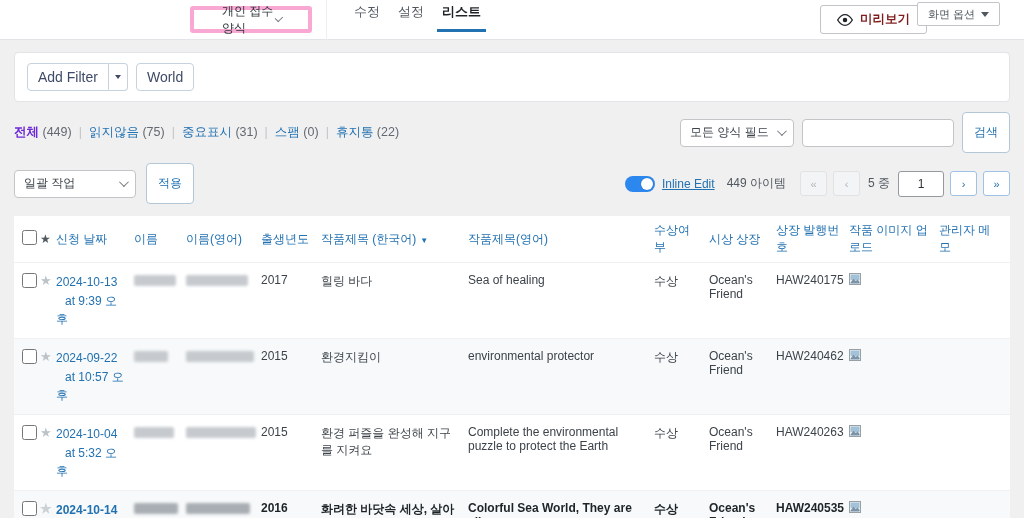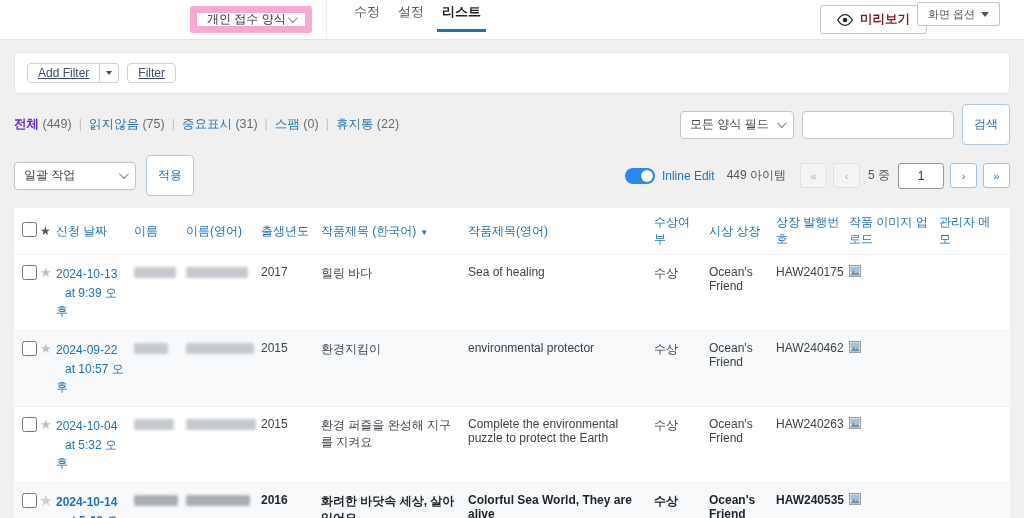--- a/index.html
+++ b/index.html
@@ -1,41 +1,41 @@
 <!DOCTYPE html>
 <html><head>
 <meta charset="utf-8">
 <style>
   * { margin:0; padding:0; box-sizing:border-box; }
   html,body { width:1024px; height:518px; overflow:hidden; }
   body { font-family:"Liberation Sans", sans-serif; background:#f0f0f1; color:#3c434a; font-size:12px; }
 
   
   .topbar { height:40px; background:#fff; border-bottom:1px solid #e2e4e7; display:flex; align-items:center; position:relative; }
-  .form-select { margin-left:190px; width:122px; height:27px; border:7px solid #f9a8d4; border-radius:3px; background:#fff;
-                 display:flex; align-items:center; justify-content:space-between; padding:0 10px; cursor:pointer; color:#2c3338; }
+  .form-select { margin-left:190px; width:122px; height:27px; border:4px solid #f9a8d4; border-radius:3px; background:#fff;
+                 display:flex; align-items:center; justify-content:space-between; padding:0 28px; cursor:pointer; color:#2c3338; }
   .chev { width:7px; height:7px; border-right:1.6px solid #787c82; border-bottom:1.6px solid #787c82; transform:rotate(45deg) translateY(-2px); }
   .vdiv { width:1px; height:40px; background:#eceef0; margin-left:14px; }
   .tabs { display:flex; height:56px; margin-left:18px; }
   .tab { height:40px; display:flex; align-items:center; padding:0 9px; font-size:13px; color:#50575e; cursor:pointer; position:relative; }
   .tab.active { color:#1d2327; font-weight:700; }
   .tab.active::after { content:""; position:absolute; left:4px; right:4px; bottom:0; height:3px; background:#2271b1; }
   .preview-btn { margin-left:330px; height:29px; padding:0 16px; background:#fff; border:1px solid #c3c4c7; border-radius:3px;
                  display:flex; align-items:center; gap:7px; font-size:12.5px; color:#7f1d1d; font-weight:600; cursor:pointer; font-family:inherit; }
   .screen-opts { position:absolute; right:24px; top:2px; height:24px; padding:0 10px; background:#fff; border:1px solid #c3c4c7; border-radius:2px;
                  display:flex; align-items:center; gap:6px; font-size:11px; color:#50575e; cursor:pointer; font-family:inherit; }
   .caret-down { width:0; height:0; border-left:4px solid transparent; border-right:4px solid transparent; border-top:5px solid #50575e; }
 
   
   .content { padding:12px 14px 0 14px; }
 
   .filter-box { background:#fff; border:1px solid #e2e4e7; border-radius:4px; padding:10px 12px; display:flex; align-items:center; gap:8px; }
   .split { display:inline-flex; }
-  .fbtn { height:20px; background:#fff; border:1px solid #c6d2dd; color:#3f4b66; font-size:12px; padding:0 10px;
-          border-radius:4px; cursor:pointer; display:inline-flex; align-items:center; font-family:inherit;text-decoration:underline; }
+  .fbtn { height:28px; background:#fff; border:1px solid #c6d2dd; color:#3f4b66; font-size:14px; padding:0 10px;
+          border-radius:4px; cursor:pointer; display:inline-flex; align-items:center; font-family:inherit; }
   .split .fbtn:first-child { border-top-right-radius:0; border-bottom-right-radius:0; }
   .split .split-caret { border-left:none; border-top-left-radius:0; border-bottom-left-radius:0; padding:0 6px; }
   .split .split-caret .caret-down { border-top-color:#3f4b66; border-left-width:3.5px; border-right-width:3.5px; border-top-width:4.5px; }
 
   .row2 { display:flex; align-items:center; justify-content:space-between; margin-top:10px; }
   .status-links { font-size:12.5px; white-space:nowrap; }
   .slink { text-decoration:none; cursor:pointer; }
   .slink:not(:last-child)::after { content:"|"; color:#c3c4c7; margin:0 7px; font-weight:400; }
   .sl-label { color:#2271b1; }
   .slink.current .sl-label { color:#6d28d9; font-weight:700; }
@@ -48,21 +48,21 @@
   .search-input { width:152px; height:28px; border:1px solid #c3c4c7; border-radius:4px; background:#fff; padding:0 8px; font-family:inherit; font-size:12px; }
   .btn-blue { height:41px; padding:0 11px; background:#fff; border:1px solid #b4c7d6; border-radius:4px; color:#2271b1;
               font-size:12px; cursor:pointer; font-family:inherit; }
 
   .row3 { display:flex; align-items:center; justify-content:space-between; margin-top:10px; margin-bottom:12px; }
   .bulk-left { display:flex; align-items:center; gap:10px; }
   .sel-bulk { width:122px; }
   .list-ctrls { display:flex; align-items:center; }
   .toggle { width:30px; height:16px; border-radius:9px; background:#2c87ee; position:relative; cursor:pointer; }
   .toggle .knob { position:absolute; right:2px; top:2px; width:12px; height:12px; border-radius:50%; background:#fff; box-shadow:0 0 1px rgba(0,0,0,.4); }
-  .toggle-label { color:#2271b1; margin-left:7px; cursor:pointer; }
+  .toggle-label { color:#2271b1; margin-left:7px; cursor:pointer;text-decoration:underline; }
   .item-count { color:#50575e; margin-left:12px; margin-right:14px; }
   .pager { display:flex; align-items:center; gap:6px; }
   .pg { min-width:27px; height:25px; border-radius:3px; font-size:11px; cursor:pointer; font-family:inherit;
         background:#fff; border:1px solid #9ec2e6; color:#2271b1; }
   .pg.disabled { background:#f3f4f5; border-color:#e0e2e4; color:#b0b5b9; cursor:default; }
   .pg-of { color:#50575e; margin:0 2px; }
   .pg-input { width:46px; height:26px; border:1px solid #94999e; border-radius:3px; text-align:center; font-family:inherit; font-size:12px; color:#2c3338; }
 
   
   .grid-wrap { background:#fff; }
@@ -118,21 +118,21 @@
 
   <main class="content">
 
     <section class="filter-box">
       <span class="split">
         <button class="fbtn">Add Filter</button>
         <button class="fbtn split-caret">
           <i class="caret-down"></i>
         </button>
       </span>
-      <button class="fbtn">Filter</button>
+      <button class="fbtn">World</button>
     </section>
 
     <section class="row2">
       <div class="status-links">
         <a class="slink current"><span class="sl-label">전체</span> <span class="sl-count">(449)</span></a><a class="slink"><span class="sl-label">읽지않음</span> <span class="sl-count">(75)</span></a><a class="slink"><span class="sl-label">중요표시</span> <span class="sl-count">(31)</span></a><a class="slink"><span class="sl-label">스팸</span> <span class="sl-count">(0)</span></a><a class="slink"><span class="sl-label">휴지통</span> <span class="sl-count">(22)</span></a>
       </div>
       <div class="search-controls">
         <div class="sel sel-field">
           <span>모든 양식 필드</span>
           <i class="chev"></i>

